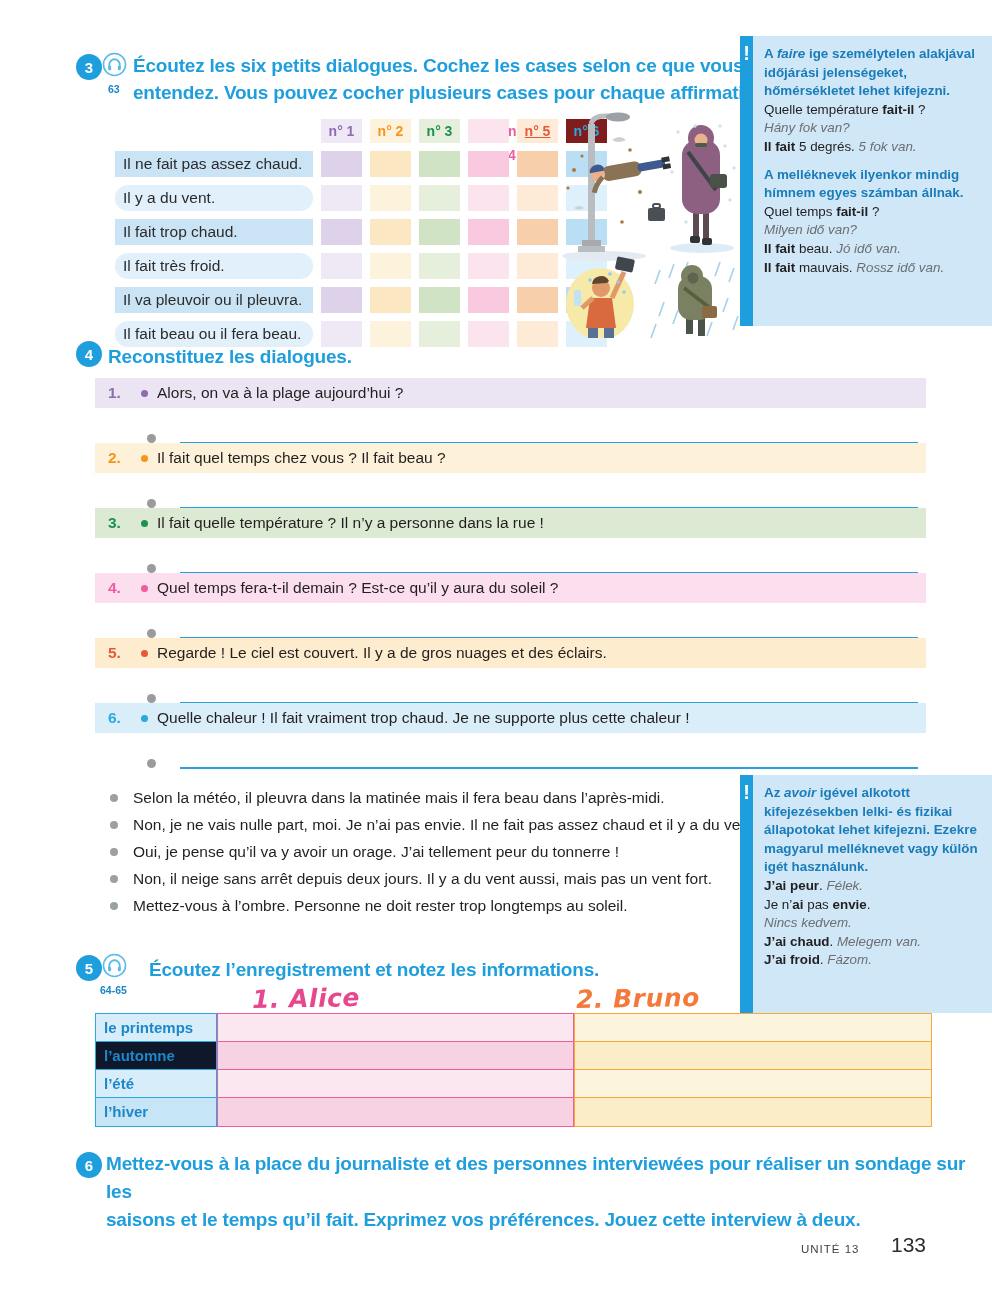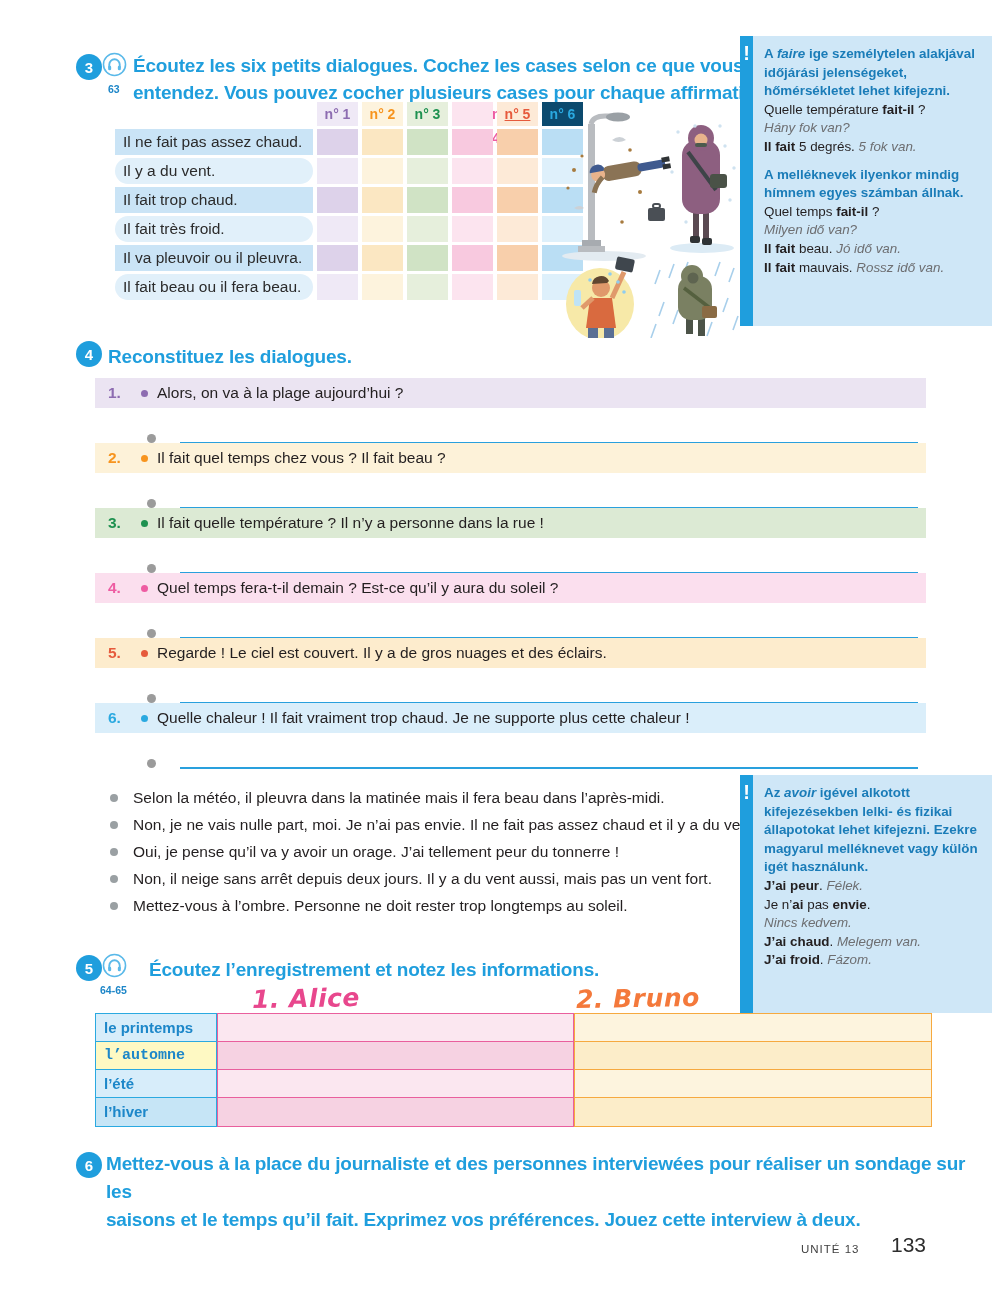--- a/index.html
+++ b/index.html
@@ -8,23 +8,23 @@
 
   
   .badge{position:absolute;width:26px;height:26px;border-radius:50%;background:#1f9edd;color:#fff;
          font-weight:bold;font-size:15px;display:flex;align-items:center;justify-content:center;}
   .phones{position:absolute;width:25px;height:25px;}
   .track{position:absolute;font-size:10.5px;font-weight:bold;color:#1d86c8;}
 
   .title{position:absolute;font-size:19px;font-weight:600;color:#1f9edd;line-height:27px;letter-spacing:-0.2px;}
 
   
-  #ex3-table{position:absolute;left:115px;top:102px;display:grid;
+  #ex3-table{position:absolute;left:115px;top:119px;display:grid;
              grid-template-columns:198px repeat(6,41px);grid-template-rows:24px repeat(6,26px);
-             grid-column-gap:4px;grid-row-gap:3px;}
+             grid-column-gap:4px;grid-row-gap:3px;gap:8px;}
   .t3-head{font-size:14px;font-weight:bold;text-align:center;line-height:24px;}
   .t3-label{font-size:15.5px;line-height:26px;padding-left:8px;color:#2b2b2b;white-space:nowrap;}
   .t3-label.dk{background:#cae4f6;} .t3-label.lt{background:#e1f0fa;border-radius:13px;}
   .t3-cell{width:41px;height:26px;}
 
   
   .notebox{position:absolute;left:740px;width:252px;background:#cfe7f7;display:flex;}
   .nb-strip{width:13px;background:#1f9edd;color:#fff;font-weight:bold;font-size:20px;
             text-align:center;line-height:22px;padding-top:6px;}
   .nb-body{padding:9px 10px 8px 11px;font-size:13.4px;line-height:18.6px;flex:1;}
@@ -84,21 +84,21 @@
     <div>entendez. Vous pouvez cocher plusieurs cases pour chaque affirmation.</div>
   </div>
 
   <div id="ex3-table">
       <div></div>
       <div class="t3-head" style="background: rgb(239, 233, 246); color: rgb(141, 108, 177);">n° 1</div>
       <div class="t3-head" style="background: rgb(253, 243, 221); color: rgb(247, 148, 30);">n° 2</div>
       <div class="t3-head" style="background: rgb(230, 239, 220); color: rgb(30, 145, 80);">n° 3</div>
       <div class="t3-head" style="background: rgb(252, 228, 239); color: rgb(238, 92, 162); padding-left: 40px;">n° 4</div>
       <div class="t3-head" style="background: rgb(253, 234, 215); color: rgb(230, 90, 60); text-decoration: underline;">n° 5</div>
-      <div class="t3-head" style="background: #0c4a6e; color: rgb(42, 169, 224);">n° 6</div>
+      <div class="t3-head" style="background: #7f1d1d; color: rgb(42, 169, 224);">n° 6</div>
       <div class="t3-label dk">Il ne fait pas assez chaud.</div>
       <div class="t3-cell" style="background: rgb(221, 210, 234);"></div>
       <div class="t3-cell" style="background: rgb(251, 231, 194);"></div>
       <div class="t3-cell" style="background: rgb(208, 227, 197);"></div>
       <div class="t3-cell" style="background: rgb(248, 201, 223);"></div>
       <div class="t3-cell" style="background: rgb(248, 207, 171);"></div>
       <div class="t3-cell" style="background: rgb(186, 222, 244);"></div>
       <div class="t3-label lt">Il y a du vent.</div>
       <div class="t3-cell" style="background: rgb(239, 233, 246);"></div>
       <div class="t3-cell" style="background: rgb(253, 243, 221);"></div>
@@ -341,21 +341,21 @@
     <rect x="5.9" y="13.2" width="2.9" height="4.4" rx="1.3" fill="#5ab9e9"></rect>
     <rect x="15.2" y="13.2" width="2.9" height="4.4" rx="1.3" fill="#5ab9e9"></rect>
   </svg>
   <div class="track" style="left:100px;top:984px;">64-65</div>
   <div class="title" style="left:133px;top:956px;margin-left:16px;">Écoutez l’enregistrement et notez les informations.</div>
   <div class="handwrite" style="left: 252px; top: 984px; color: rgb(232, 71, 141);">1. Alice</div>
   <div class="handwrite" style="left: 576px; top: 984px; color: rgb(244, 121, 59);">2. Bruno</div>
   <div id="ex5-table">
       <div class="e5col" style="width: 120px; border: 1.5px solid rgb(42, 169, 224);">
         <div class="e5cell e5lab" style="background: rgb(215, 237, 250); border-bottom: 1.5px solid rgb(42, 169, 224); color: rgb(29, 135, 201);">le printemps</div>
-        <div class="e5cell e5lab" style="background: #fef9c3; border-bottom: 1.5px solid rgb(42, 169, 224); color: rgb(29, 135, 201); font-family: Liberation Mono, monospace;">l’automne</div>
+        <div class="e5cell e5lab" style="background: #0f172a; border-bottom: 1.5px solid rgb(42, 169, 224); color: rgb(29, 135, 201);">l’automne</div>
         <div class="e5cell e5lab" style="background: rgb(215, 237, 250); border-bottom: 1.5px solid rgb(42, 169, 224); color: rgb(29, 135, 201);">l’été</div>
         <div class="e5cell e5lab" style="background: rgb(198, 229, 246); color: rgb(29, 135, 201);">l’hiver</div>
       </div>
       <div class="e5col" style="width: 355px; border: 1.5px solid rgb(233, 95, 157);">
         <div class="e5cell" style="background: rgb(251, 231, 240); border-bottom: 1.5px solid rgb(233, 95, 157);"></div>
         <div class="e5cell" style="background: rgb(246, 210, 226); border-bottom: 1.5px solid rgb(233, 95, 157);"></div>
         <div class="e5cell" style="background: rgb(251, 231, 240); border-bottom: 1.5px solid rgb(233, 95, 157);"></div>
         <div class="e5cell" style="background: rgb(246, 210, 226);"></div>
       </div>
       <div class="e5col" style="width: 356px; border: 1.5px solid rgb(246, 169, 63);">

